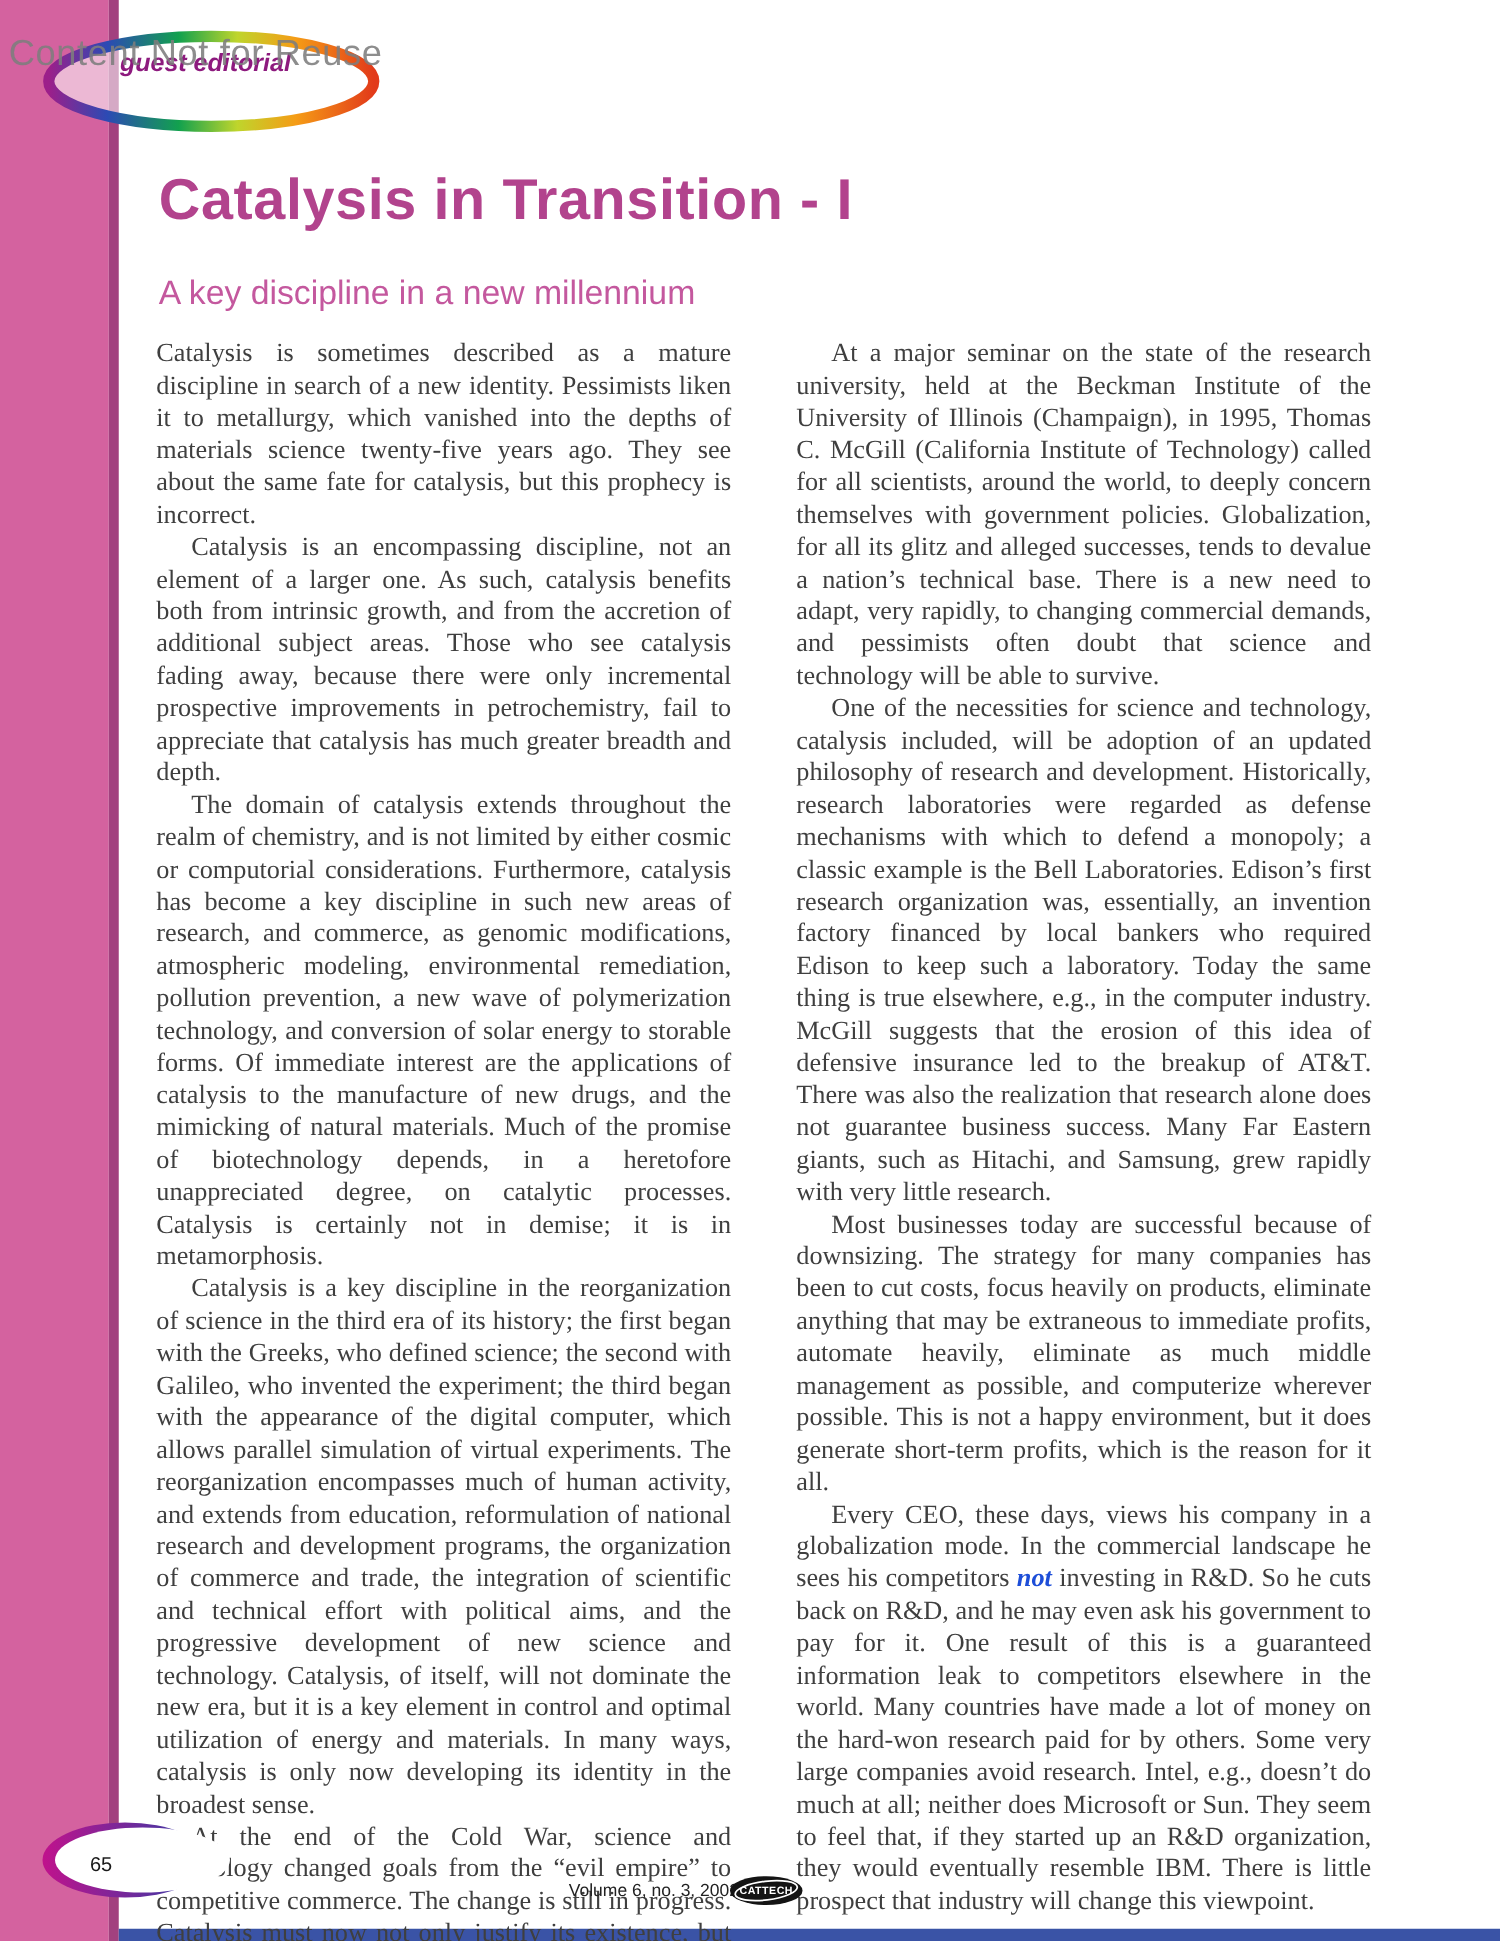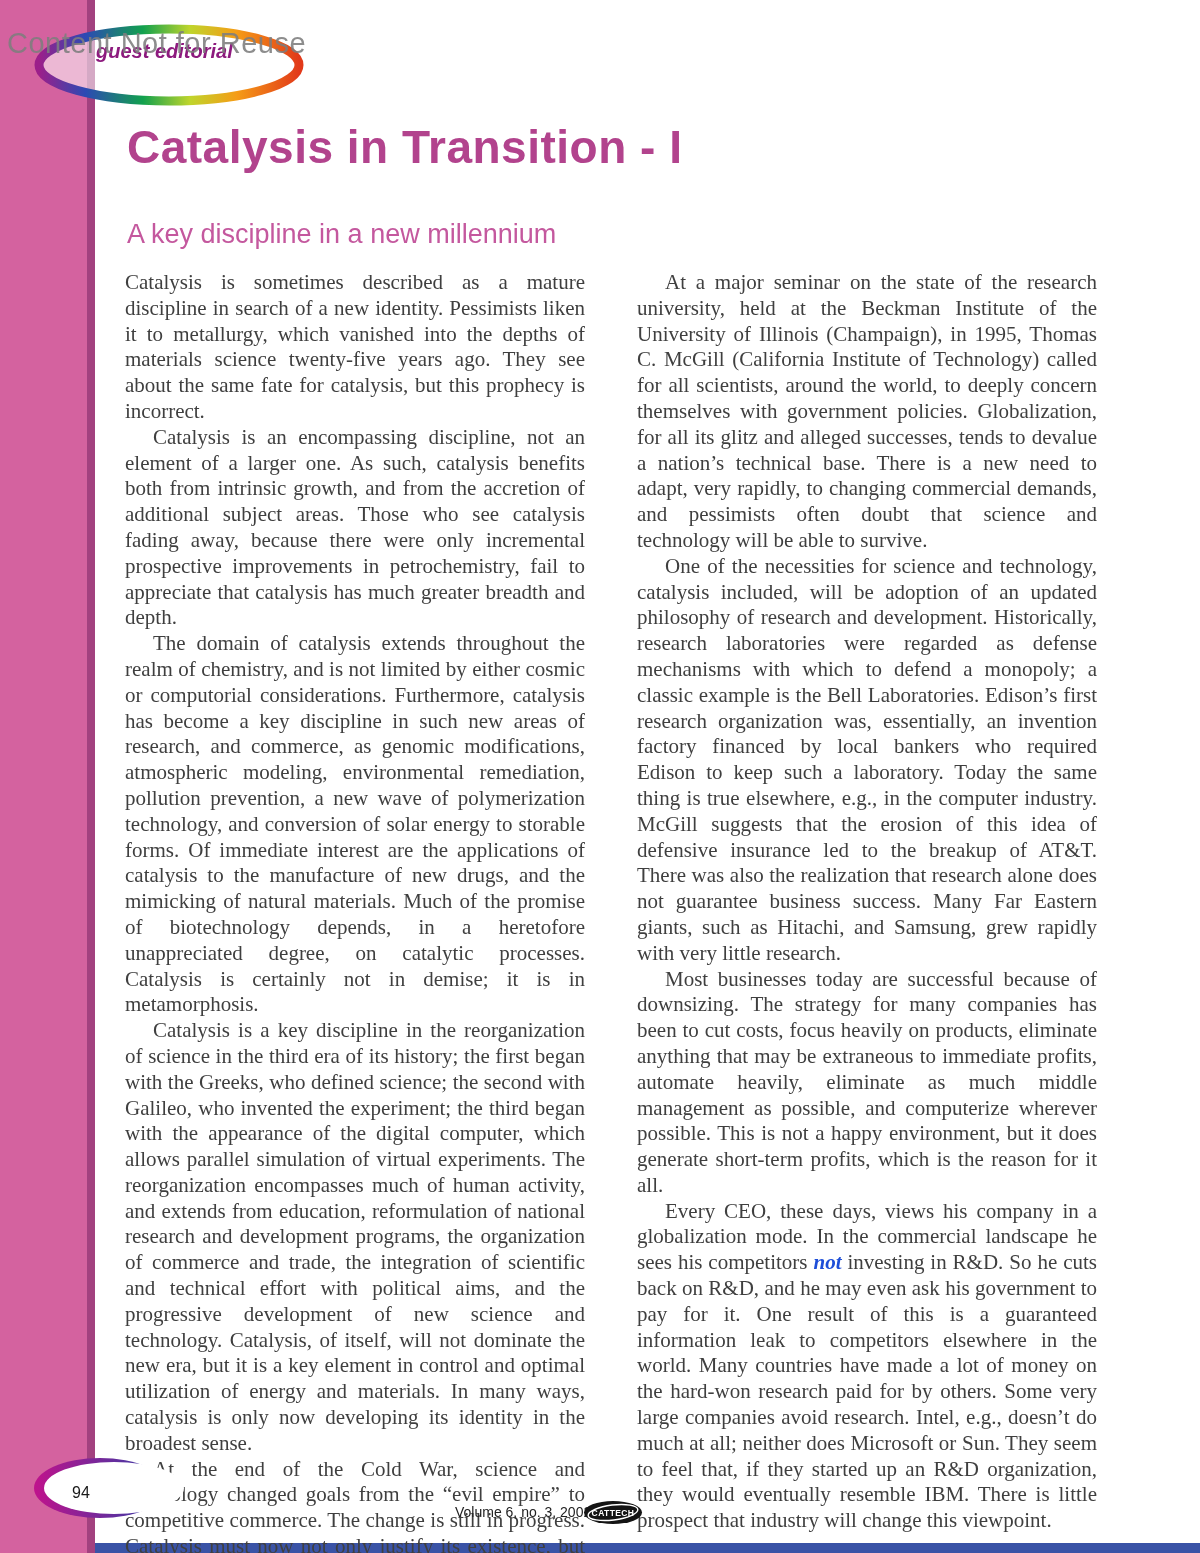--- a/index.html
+++ b/index.html
@@ -18,21 +18,21 @@
     font-family:"Liberation Sans", sans-serif;font-weight:bold;font-style:italic;
     font-size:20px;color:#8d1a7e;z-index:3;
   }
   .watermark{
     position:absolute;left:7px;top:27px;white-space:nowrap;
     font-family:"Liberation Sans", sans-serif;font-size:29px;color:rgba(125,125,125,0.88);
     z-index:4;letter-spacing:0.5px;
   }
 
   .article-title{
-    position:absolute;left:127px;top:120px;
+    position:absolute;left:127px;top:132px;
     font-family:"Liberation Sans", sans-serif;font-weight:bold;font-size:46px;
     color:#b2438d;letter-spacing:0.5px;white-space:nowrap;
   }
   .article-subtitle{
     position:absolute;left:127px;top:191px;
     font-family:"Liberation Sans", sans-serif;font-size:27px;color:#c4589e;white-space:nowrap;margin-top:28px;
   }
 
   .columns{position:absolute;left:125px;top:270px;width:972px;display:flex;}
   .col{width:460px;}
@@ -100,20 +100,20 @@
 <svg class="badge-svg" viewBox="0 0 170 64">
   <defs>
     <linearGradient id="crescent" x1="0" y1="0" x2="1" y2="0">
       <stop offset="0" stop-color="#c0128c"></stop>
       <stop offset="1" stop-color="#2b3fa8"></stop>
     </linearGradient>
   </defs>
   <ellipse cx="72" cy="32" rx="66" ry="30" fill="url(#crescent)"></ellipse>
   <ellipse cx="86" cy="32" rx="70" ry="26" fill="#ffffff"></ellipse>
 </svg>
-<div class="page-number">94</div>
+<div class="page-number">65</div>
 
 <div class="volume-line">Volume 6, no. 3, 2002</div>
 <svg class="cattech-svg" viewBox="0 0 62 27">
   <ellipse cx="31" cy="13.5" rx="29" ry="11.5" fill="#141414"></ellipse>
   <ellipse cx="31" cy="13.5" rx="25" ry="7.5" fill="none" stroke="#ffffff" stroke-width="1.4" transform="rotate(-7 31 13.5)"></ellipse>
   <text x="31" y="16.5" text-anchor="middle" font-family="Liberation Sans, sans-serif" font-size="8.5" font-weight="bold" fill="#ffffff" letter-spacing="0.4">CATTECH</text>
 </svg>
 
 </body></html>

